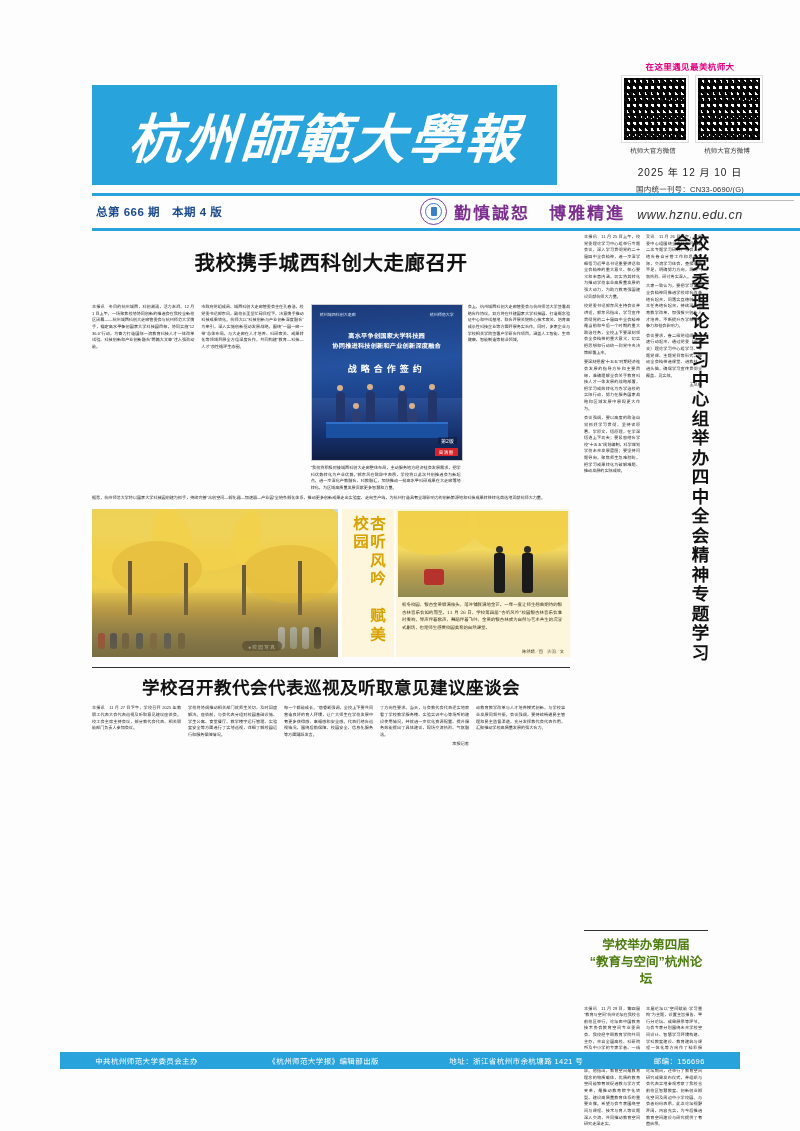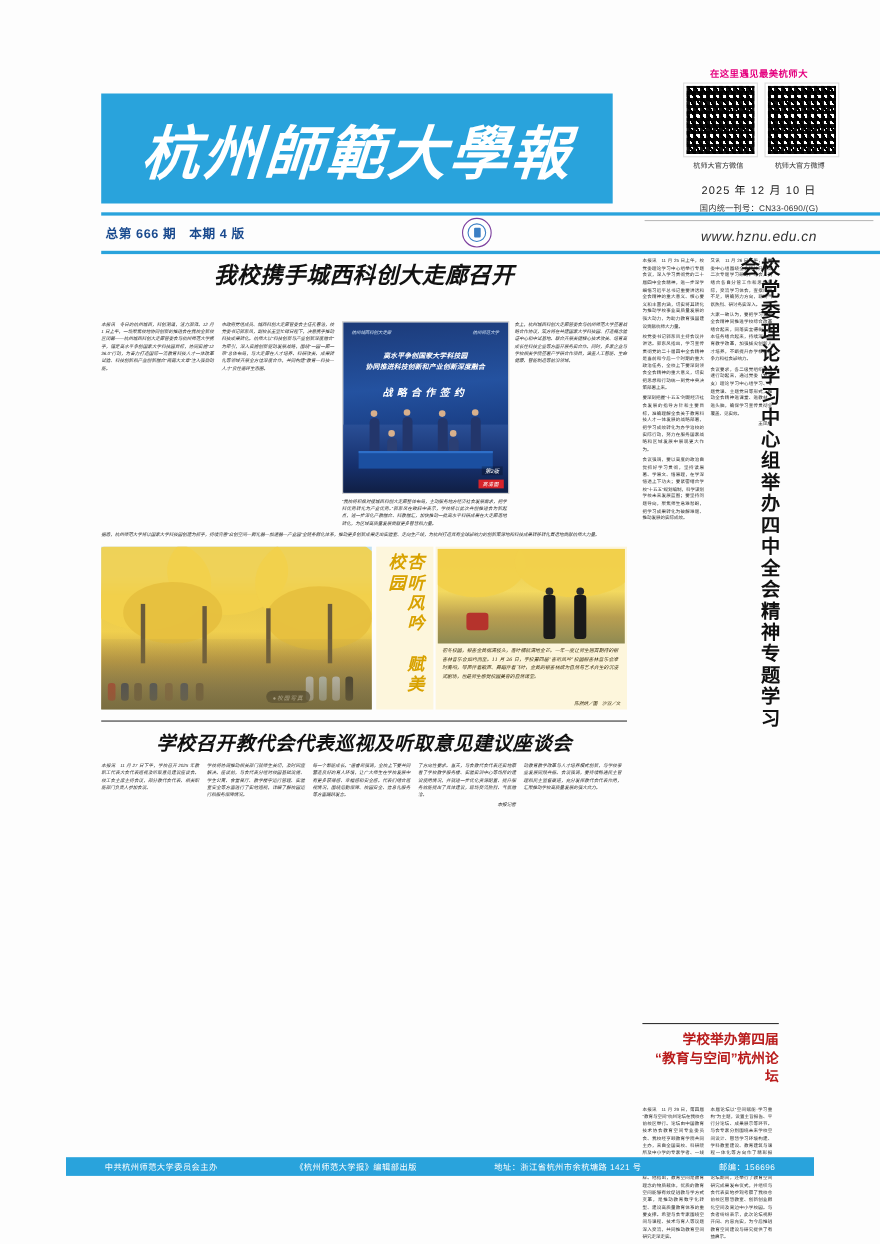--- a/index.html
+++ b/index.html
@@ -62,21 +62,21 @@
     background:#3b7fc4;border-radius:1px;
   }
   .motto{
     font-size:17px;font-weight:700;color:#7c2f8f;letter-spacing:2px;
     font-family:"DejaVu Serif","Liberation Serif",serif;
   }
   .rule-blue2{position:absolute;left:32px;top:168px;width:708px;height:2.5px;background:#29a3dc;}
 
   
   .content{position:absolute;left:92px;top:234px;width:616px;}
-  .col-main{position:absolute;left:0;top:4px;width:478px;font-style:italic;}
+  .col-main{position:absolute;left:0;top:16px;width:478px;}
   .col-right{position:absolute;left:492px;top:0;width:124px;}
 
   .headline1{
     text-align:center;font-size:20.5px;font-weight:800;color:#111;
     line-height:1.28;letter-spacing:.5px;margin:0 0 7px 0;
     font-family:"Liberation Sans","DejaVu Sans",sans-serif;
   }
   .story-grid{display:flex;gap:7px;margin-top:28px;}
   .tcol{width:112px;}
   .tcol.w2{width:150px;}
@@ -190,21 +190,21 @@
   .headline3{
     text-align:center;font-size:17.5px;font-weight:800;color:#111;letter-spacing:.5px;
     margin:4px 0 6px 0;
   }
   .b5{display:flex;gap:7px;}
   .b5 .c{width:89px;}
 
   
   .rlow{margin-top:6px;}
   .rlow-head{
-    text-align:right;font-size:12.5px;font-weight:800;color:#b91c1c;line-height:1.35;
+    text-align:center;font-size:12.5px;font-weight:800;color:#4d7c0f;line-height:1.35;
     margin:4px 0 18px 0;
   }
 
   
   .footer{
     position:absolute;left:60px;right:60px;bottom:62px;height:17px;background:#29a3dc;
     display:flex;align-items:center;justify-content:space-around;
     color:#fff;font-size:7.5px;letter-spacing:.4px;text-align:center;
   }
 </style>
@@ -236,20 +236,21 @@
       <div class="issn-line">国内统一刊号：CN33-0690/(G)</div>
       <div class="hr-thin"></div>
       <div class="site">www.hznu.edu.cn</div>
     </div>
 
     <div class="rule-blue"></div>
     <div class="issue-line">总第 666 期　本期 4 版</div>
 
     <div class="motto-wrap">
       <div class="seal"></div>
+      <div class="motto">勤慎誠恕　博雅精進</div>
     </div>
 
     <div class="rule-blue2"></div>
   </div>
 
   <div class="content">
 
     <div class="col-main">
 
       <h1 class="headline1">

